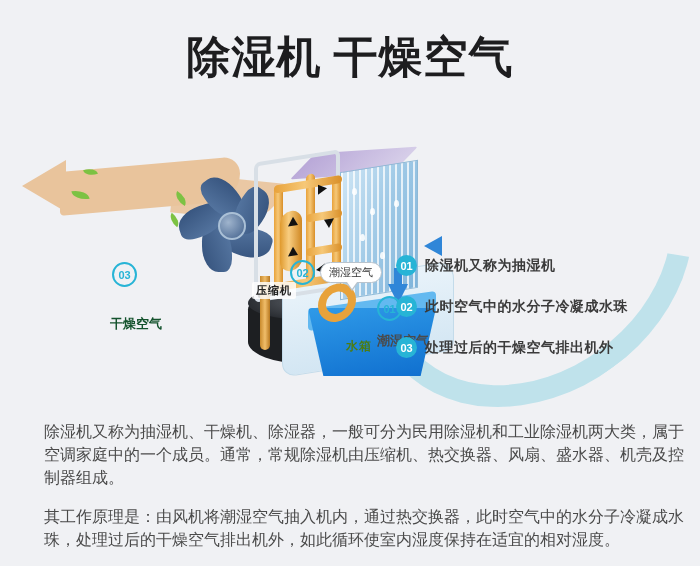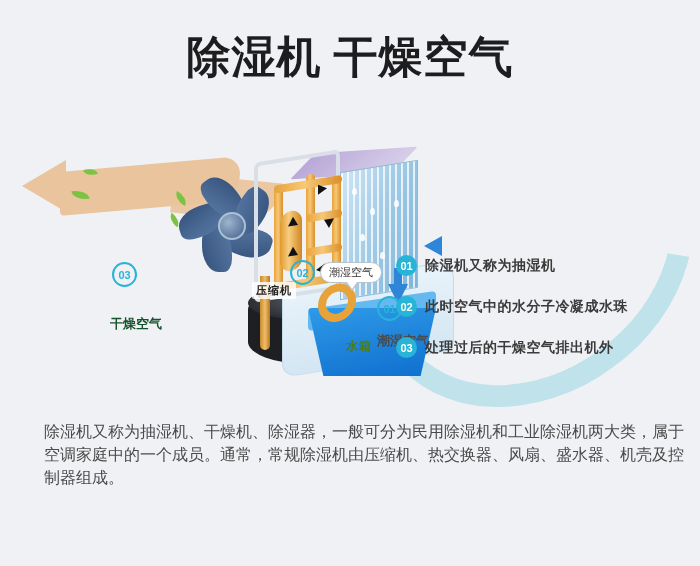--- a/index.html
+++ b/index.html
@@ -591,13 +591,14 @@
     <span class="txt">此时空气中的水分子冷凝成水珠</span>
   </div>
   <div class="legend-item">
     <span class="badge">03</span>
     <span class="txt">处理过后的干燥空气排出机外</span>
   </div>
 </div>
 
 <div class="body-text">
   <p>除湿机又称为抽湿机、干燥机、除湿器，一般可分为民用除湿机和工业除湿机两大类，属于空调家庭中的一个成员。通常，常规除湿机由压缩机、热交换器、风扇、盛水器、机壳及控制器组成。</p>
+  <p>其工作原理是：由风机将潮湿空气抽入机内，通过热交换器，此时空气中的水分子冷凝成水珠，处理过后的干燥空气排出机外，如此循环使室内湿度保持在适宜的相对湿度。</p>
 </div>
 
 </body></html>

